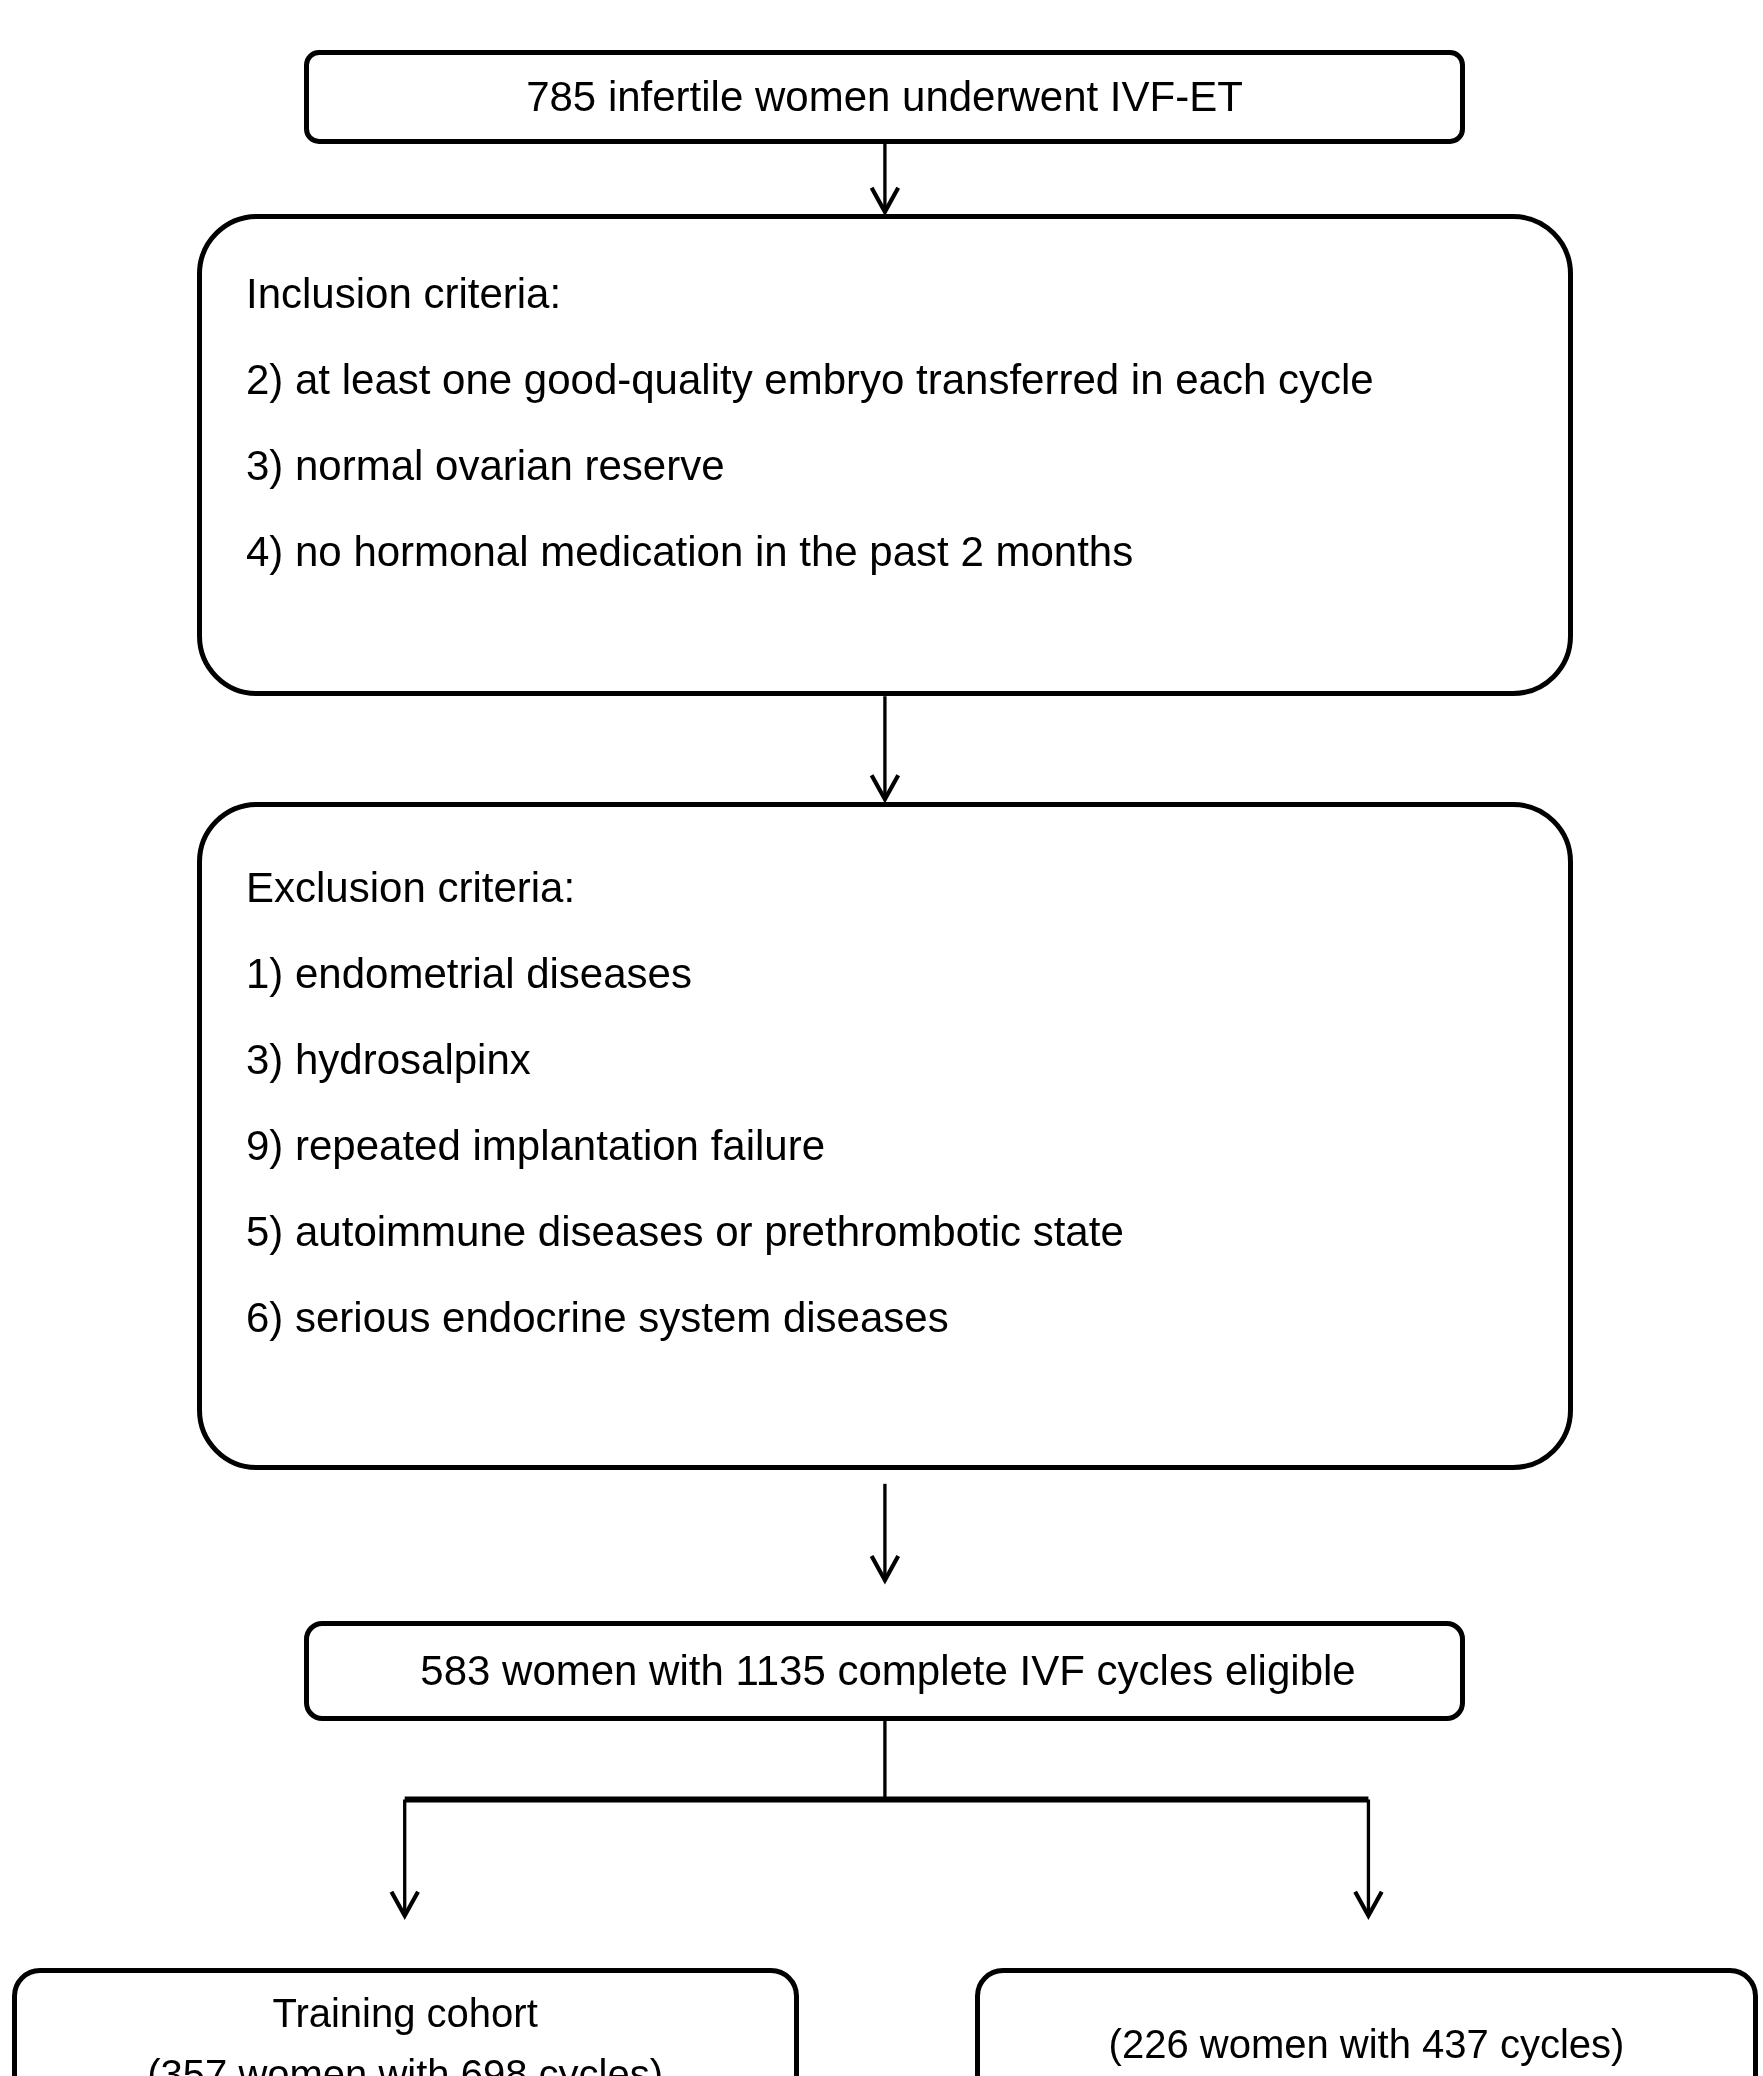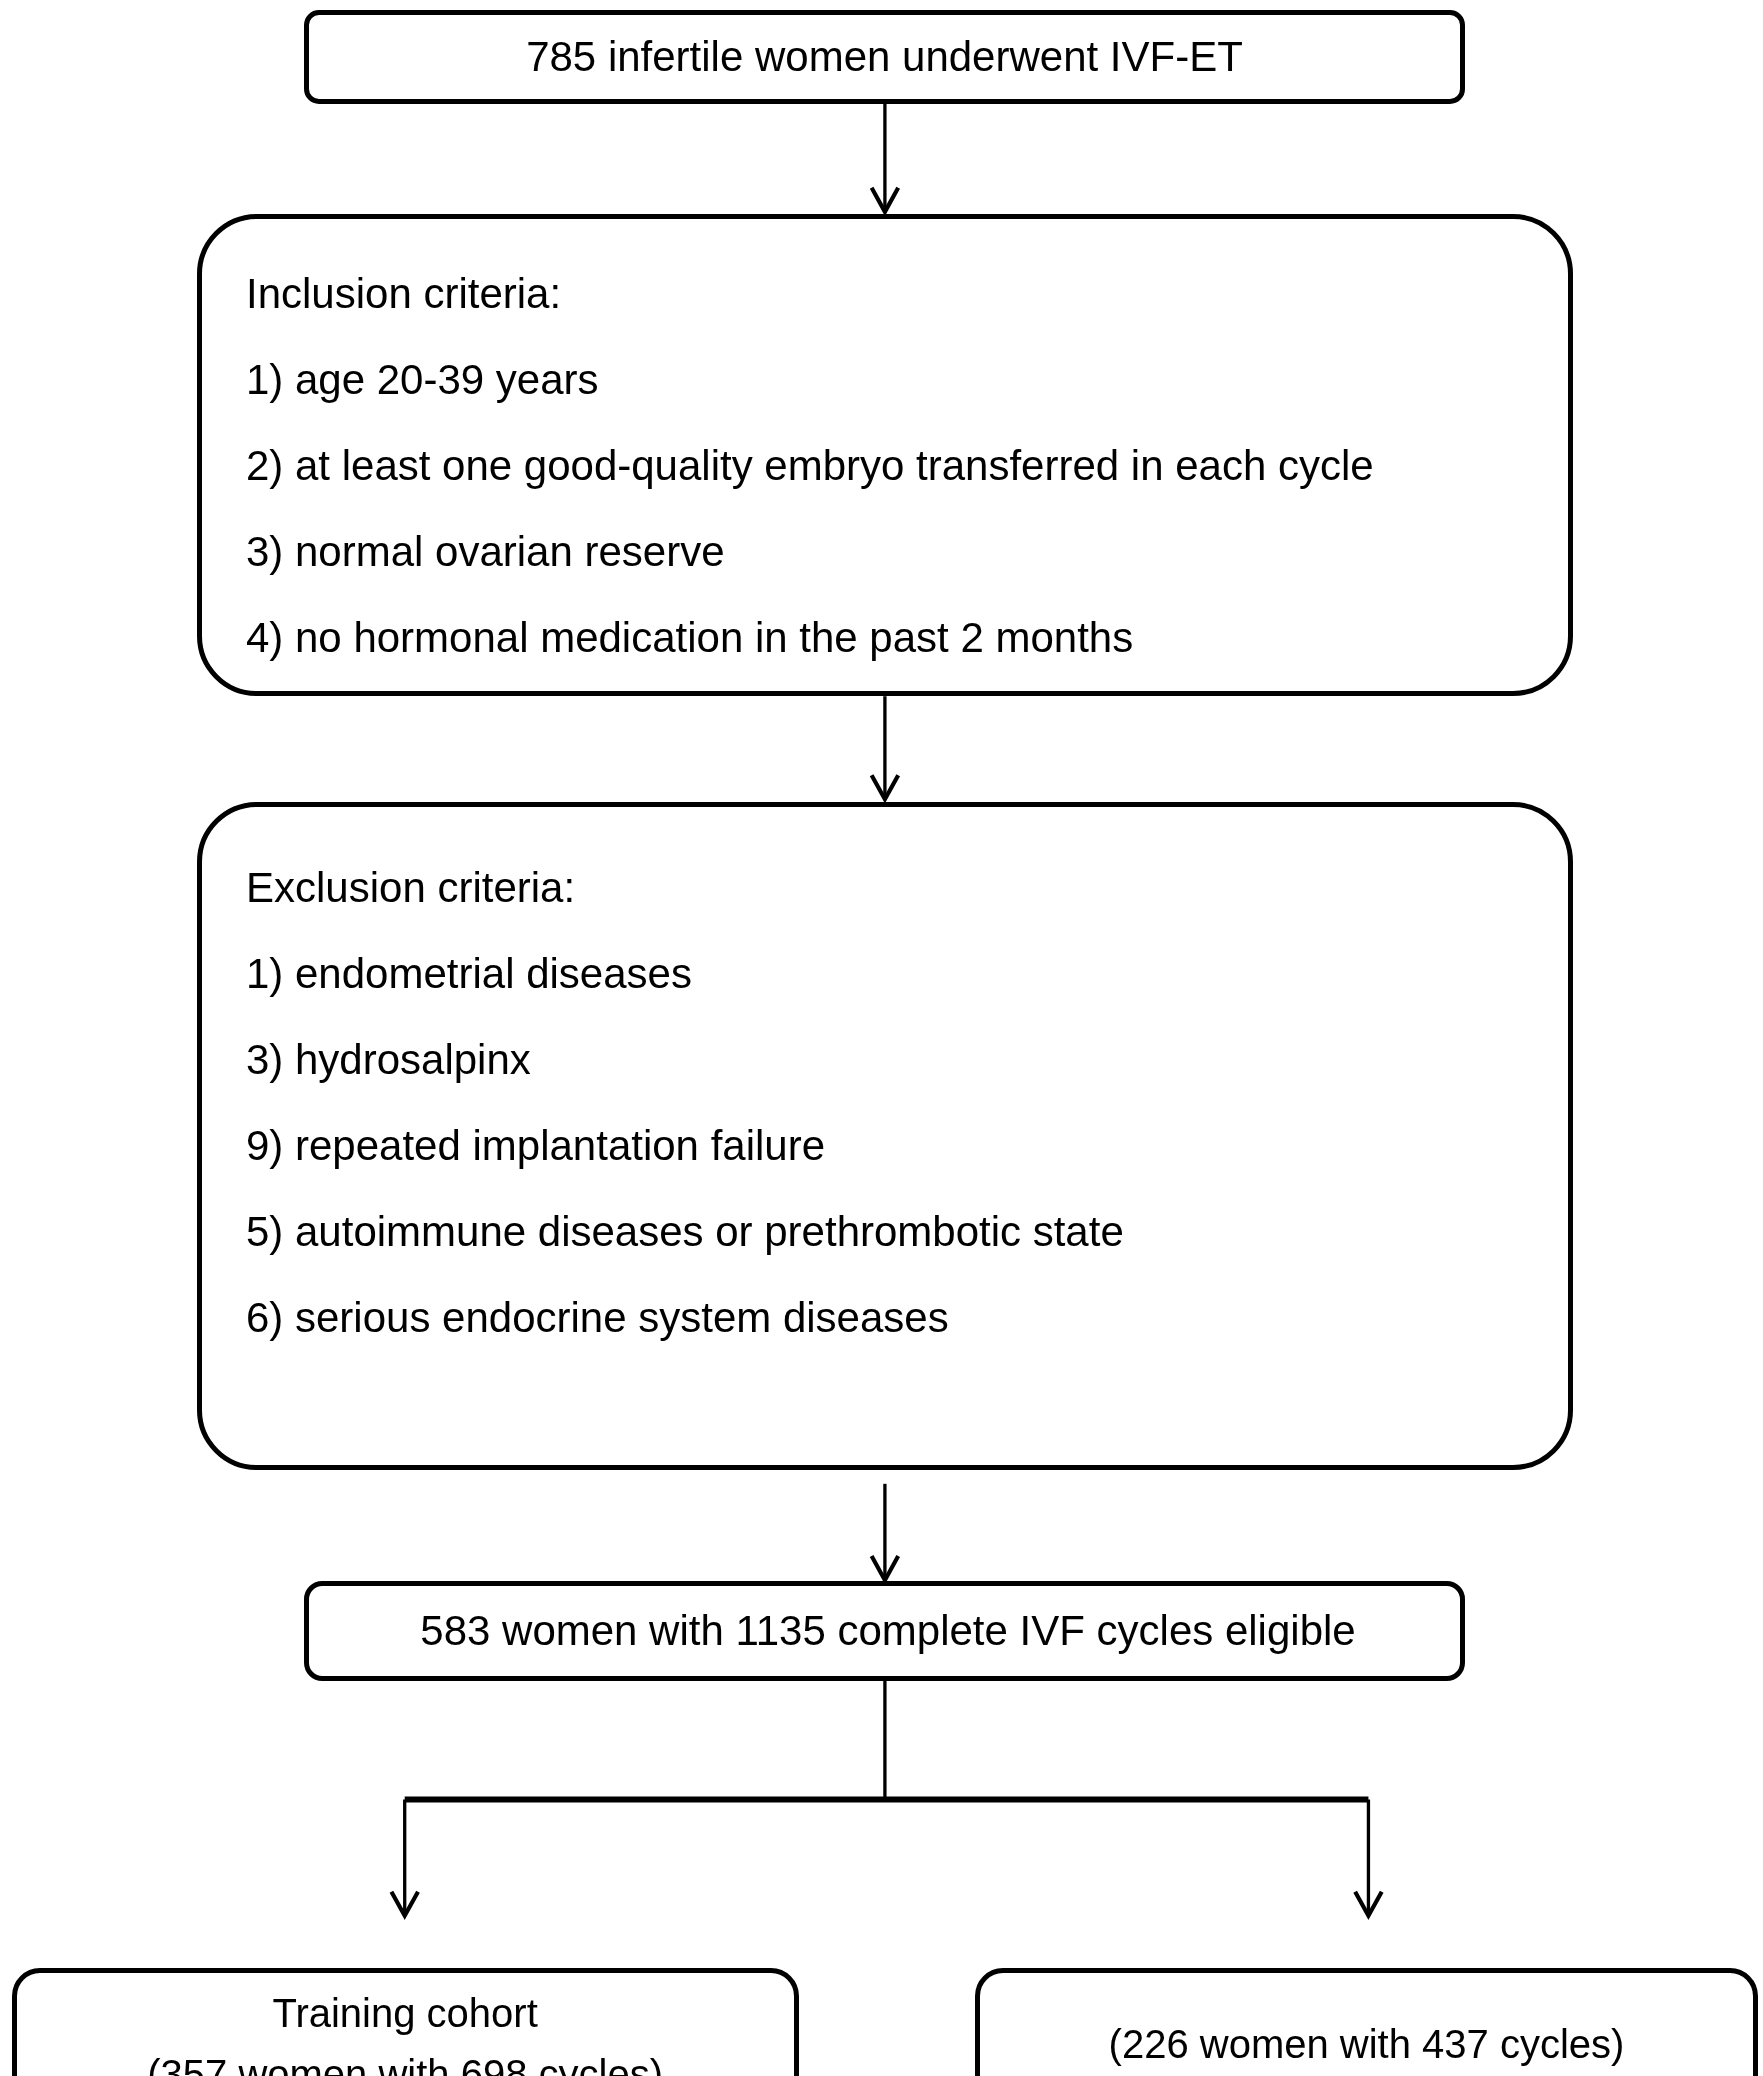--- a/index.html
+++ b/index.html
@@ -28,20 +28,21 @@
     border: 5px solid #000000;
     background: #ffffff;
     font-size: 42px;
     line-height: 1.18;
   }
   .box.center {
     display: flex;
     align-items: center;
     justify-content: center;
     text-align: center;
+    margin-top: 40px;
   }
   .box-initial {
     left: 304px;
     top: 10px;
     width: 1161px;
     height: 94px;
     border-radius: 15px;
   }
   .box-criteria {
     left: 197px;
@@ -125,21 +126,20 @@
       <polyline points="1631,2277 1647,2306 1663,2277" stroke-width="5"></polyline>
     </g>
   </svg>
 
   <div class="box box-initial center">
     <span>785 infertile women underwent IVF-ET</span>
   </div>
 
   <div class="box box-criteria box-inclusion">
     <div class="criteria-line">Inclusion criteria:</div>
-    <div class="criteria-line">1) age 20-39 years</div>
     <div class="criteria-line">2) at least one good-quality embryo transferred in each cycle</div>
     <div class="criteria-line">3) normal ovarian reserve</div>
     <div class="criteria-line">4) no hormonal medication in the past 2 months</div>
   </div>
 
   <div class="box box-criteria box-exclusion">
     <div class="criteria-line">Exclusion criteria:</div>
     <div class="criteria-line">1) endometrial diseases</div>
     <div class="criteria-line">3) hydrosalpinx</div>
     <div class="criteria-line">9) repeated implantation failure</div>

